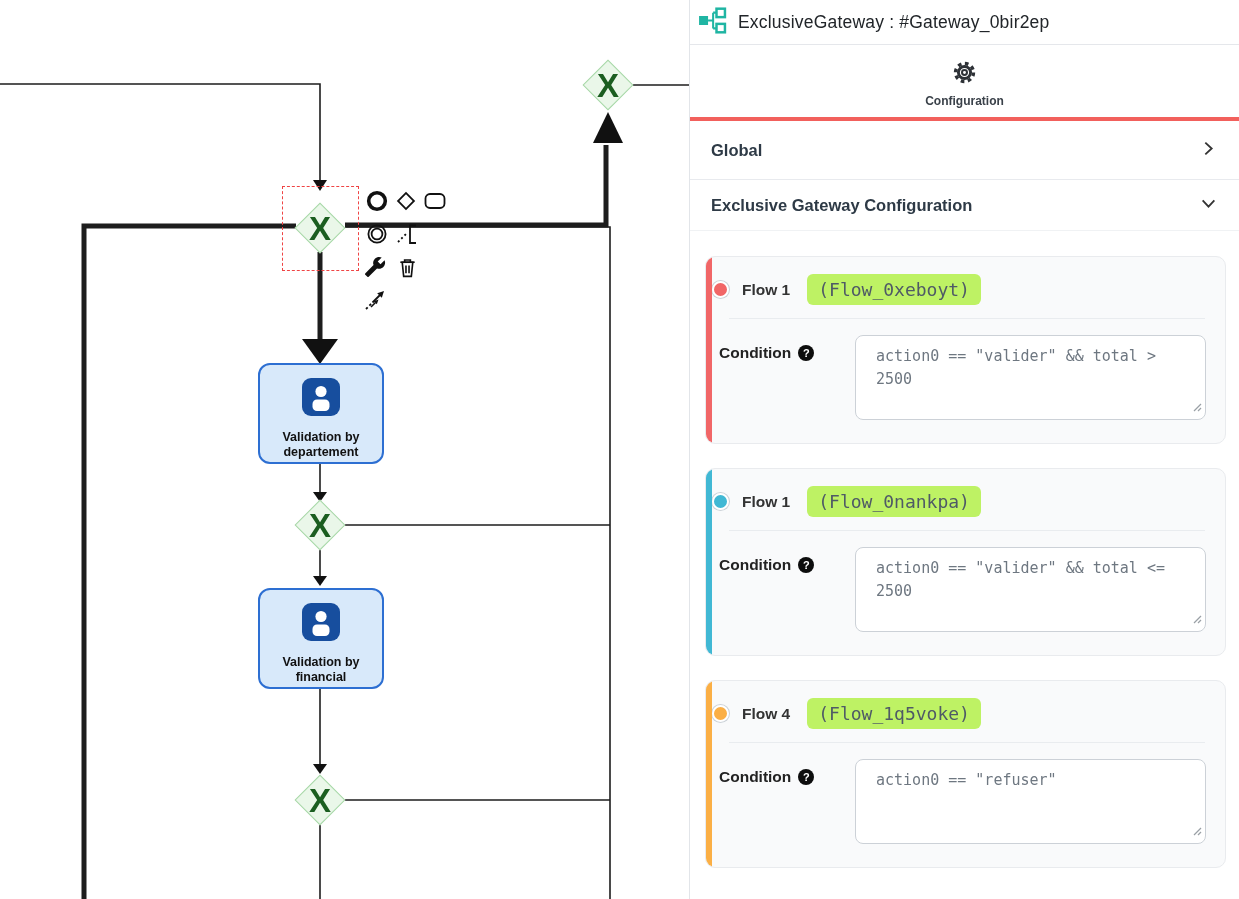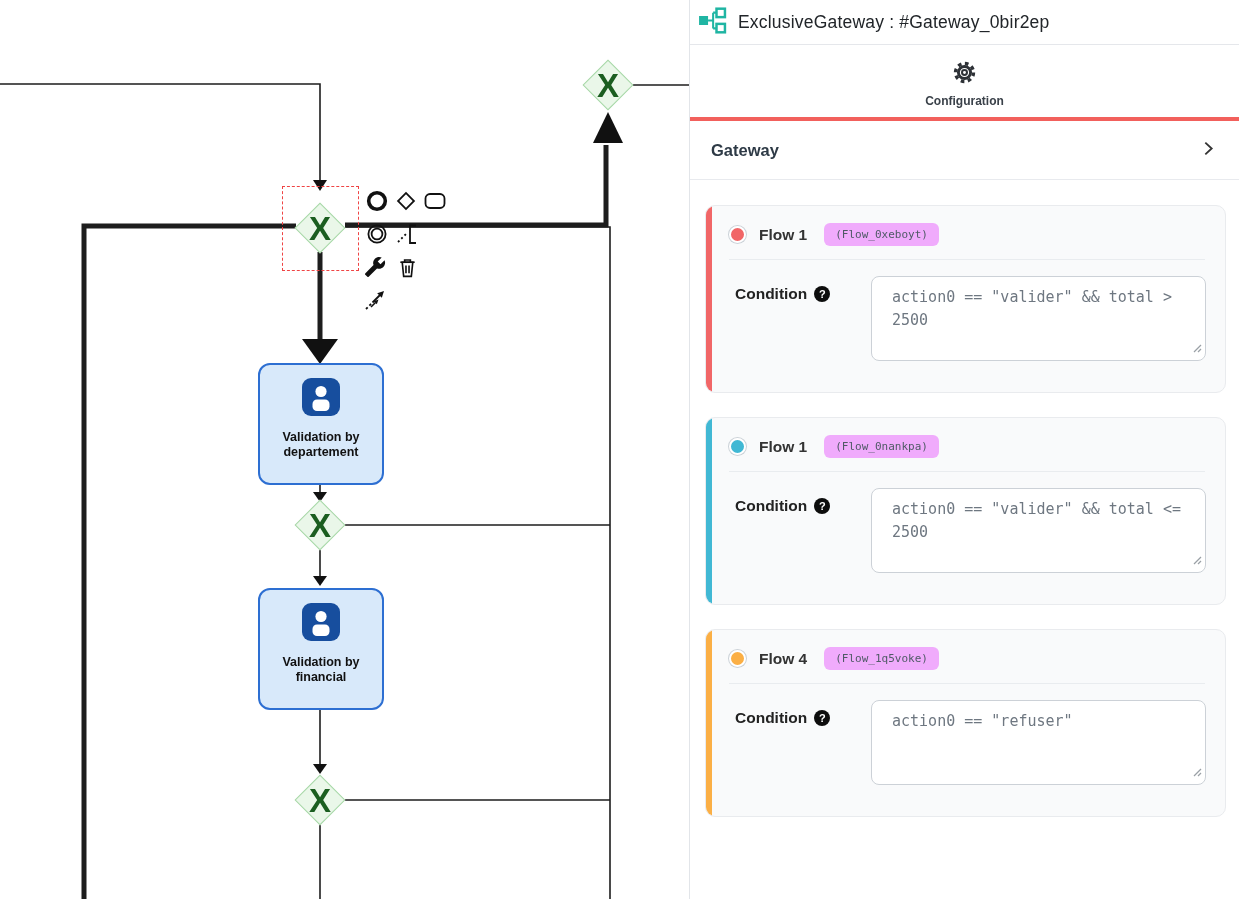--- a/index.html
+++ b/index.html
@@ -11,21 +11,21 @@
   .edges { position:absolute; left:0; top:0; }
   .edge { fill:none; stroke:#1d1d1d; stroke-width:1.6px; }
   .edge.thick { stroke-width:5px; }
   .ah { fill:#111; stroke:none; }
 
   .gw { position:absolute; width:50px; height:50px; }
   .gw .dshape { position:absolute; inset:7px; transform:rotate(45deg); background:#eaf7e9; border:1.5px solid #a6d7a6; }
   .gw .x { position:absolute; inset:0; display:flex; align-items:center; justify-content:center;
            font-size:33px; font-weight:700; color:#1b5e20; line-height:1; }
 
-  .task { position:absolute; width:126px; height:122px; background:#d8e9fa; border:2.5px solid #2d6fd2;
+  .task { position:absolute; width:126px; height:101px; background:#d8e9fa; border:2.5px solid #2d6fd2;
           border-radius:12px; display:flex; flex-direction:column; align-items:center; padding-top:13px; }
   .task .badge { width:38px; height:38px; background:#174e9e; border-radius:9px; display:flex; align-items:center; justify-content:center; }
   .task .lbl { margin-top:14px; text-align:center; font-size:12.5px; font-weight:700; color:#111; line-height:1.2; }
 
   .selbox { position:absolute; left:282px; top:186px; width:77px; height:85px; border:1.5px dashed #ef4444; }
 
   .pad-ic { position:absolute; width:26px; height:26px; display:flex; align-items:center; justify-content:center; cursor:pointer; }
 
   
   .panel { position:absolute; left:689px; top:0; width:550px; height:899px; background:#fff; border-left:1px solid #e2e5e9; }
@@ -38,27 +38,27 @@
 
   .sec-row { display:flex; align-items:center; justify-content:space-between; padding:0 22px 0 21px; cursor:pointer; }
   .sec-row .sec-label { font-size:16.5px; font-weight:700; color:#2e3a46; }
   .sec-global { height:59px; border-bottom:1px solid #e8eaee; }
   .sec-egc { height:51px; border-bottom:1px solid #f0f2f4; }
 
   .cards { padding:25px 13px 0 15px; }
   .flow-card { position:relative; height:188px; background:#f9fafb; border:1px solid #e9ebee; border-radius:10px;
                margin-bottom:24px; overflow:hidden; }
   .flow-accent { position:absolute; left:0; top:0; bottom:0; width:6px; }
-  .flow-head { display:flex; align-items:center; gap:13px; padding:17px 20px 13px 23px; }
+  .flow-head { display:flex; align-items:center; gap:13px; padding:17px 20px 13px 6px; }
   .flow-dot { width:17px; height:17px; border-radius:50%; border:2px solid #fff; box-shadow:0 0 0 1px #ccd2d8; }
   .flow-name { font-size:15.5px; font-weight:700; color:#333; }
-  .flow-pill { background:#f0abfc; border-radius:6px; padding:5px 11px; font-family:"DejaVu Sans Mono", monospace;
-               font-size:11px; color:#4f5a66; margin-left:4px; }
+  .flow-pill { background:#bef264; border-radius:6px; padding:5px 11px; font-family:"DejaVu Sans Mono", monospace;
+               font-size:18px; color:#4f5a66; margin-left:4px; }
   .flow-divider { margin:0 20px 0 23px; border-top:1px solid #e9ecef; }
-  .cond-row { display:flex; padding:16px 19px 0 29px; }
+  .cond-row { display:flex; padding:16px 19px 0 13px; }
   .cond-label { width:136px; padding-top:9px; font-size:15.5px; font-weight:600; color:#222; display:flex; align-items:flex-start; gap:7px; }
   .help-icon { display:inline-flex; width:16px; height:16px; margin-top:1px; border-radius:50%; background:#0d0d0d; color:#fff;
                font-size:11px; font-weight:700; align-items:center; justify-content:center; }
   .cond-wrap { position:relative; flex:1; height:85px; }
   .cond-input { width:100%; height:100%; resize:none; border:1px solid #ccd1d7; border-radius:8px; background:#fff;
                 padding:9px 12px 9px 20px; font-family:"DejaVu Sans Mono", monospace; font-size:15px; line-height:1.55;
                 color:#6e7781; outline:none; overflow:hidden; }
   .resize-handle { position:absolute; right:4px; bottom:4px; }
 </style>
 </head>
@@ -218,28 +218,36 @@
           <circle cx="12" cy="12" r="8" stroke-width="3" stroke-dasharray="3.2,3.1"></circle>
           <circle cx="12" cy="12" r="5.4" stroke-width="2.6"></circle>
           <circle cx="12" cy="12" r="2.2" stroke-width="1.8"></circle>
         </svg>
       </span>
       <span class="tab-label">Configuration</span>
       <div class="tab-underline"></div>
     </div>
 
     <div class="sec-row sec-global">
-      <span class="sec-label">Gateway</span>
+      <span class="sec-label">Global</span>
       <span>
         <svg width="17" height="17" viewBox="0 0 16 16" fill="none" stroke="#333" stroke-width="1.7">
             <path d="M5,2.5 L11,8 L5,13.5"></path>
           </svg>
       </span>
     </div>
 
+    <div class="sec-row sec-egc">
+      <span class="sec-label">Exclusive Gateway Configuration</span>
+      <span>
+        <svg width="17" height="17" viewBox="0 0 16 16" fill="none" stroke="#333" stroke-width="1.7">
+            <path d="M2.5,5 L8,11 L13.5,5"></path>
+          </svg>
+      </span>
+    </div>
 
     <div class="cards">
 
       <div class="flow-card">
         <div class="flow-accent" style="background-color: rgb(241, 102, 103);"></div>
         <div class="flow-head">
           <span class="flow-dot" style="background-color: rgb(241, 102, 103);"></span>
           <span class="flow-name">Flow 1</span>
           <span class="flow-pill">(Flow_0xeboyt)</span>
         </div>

